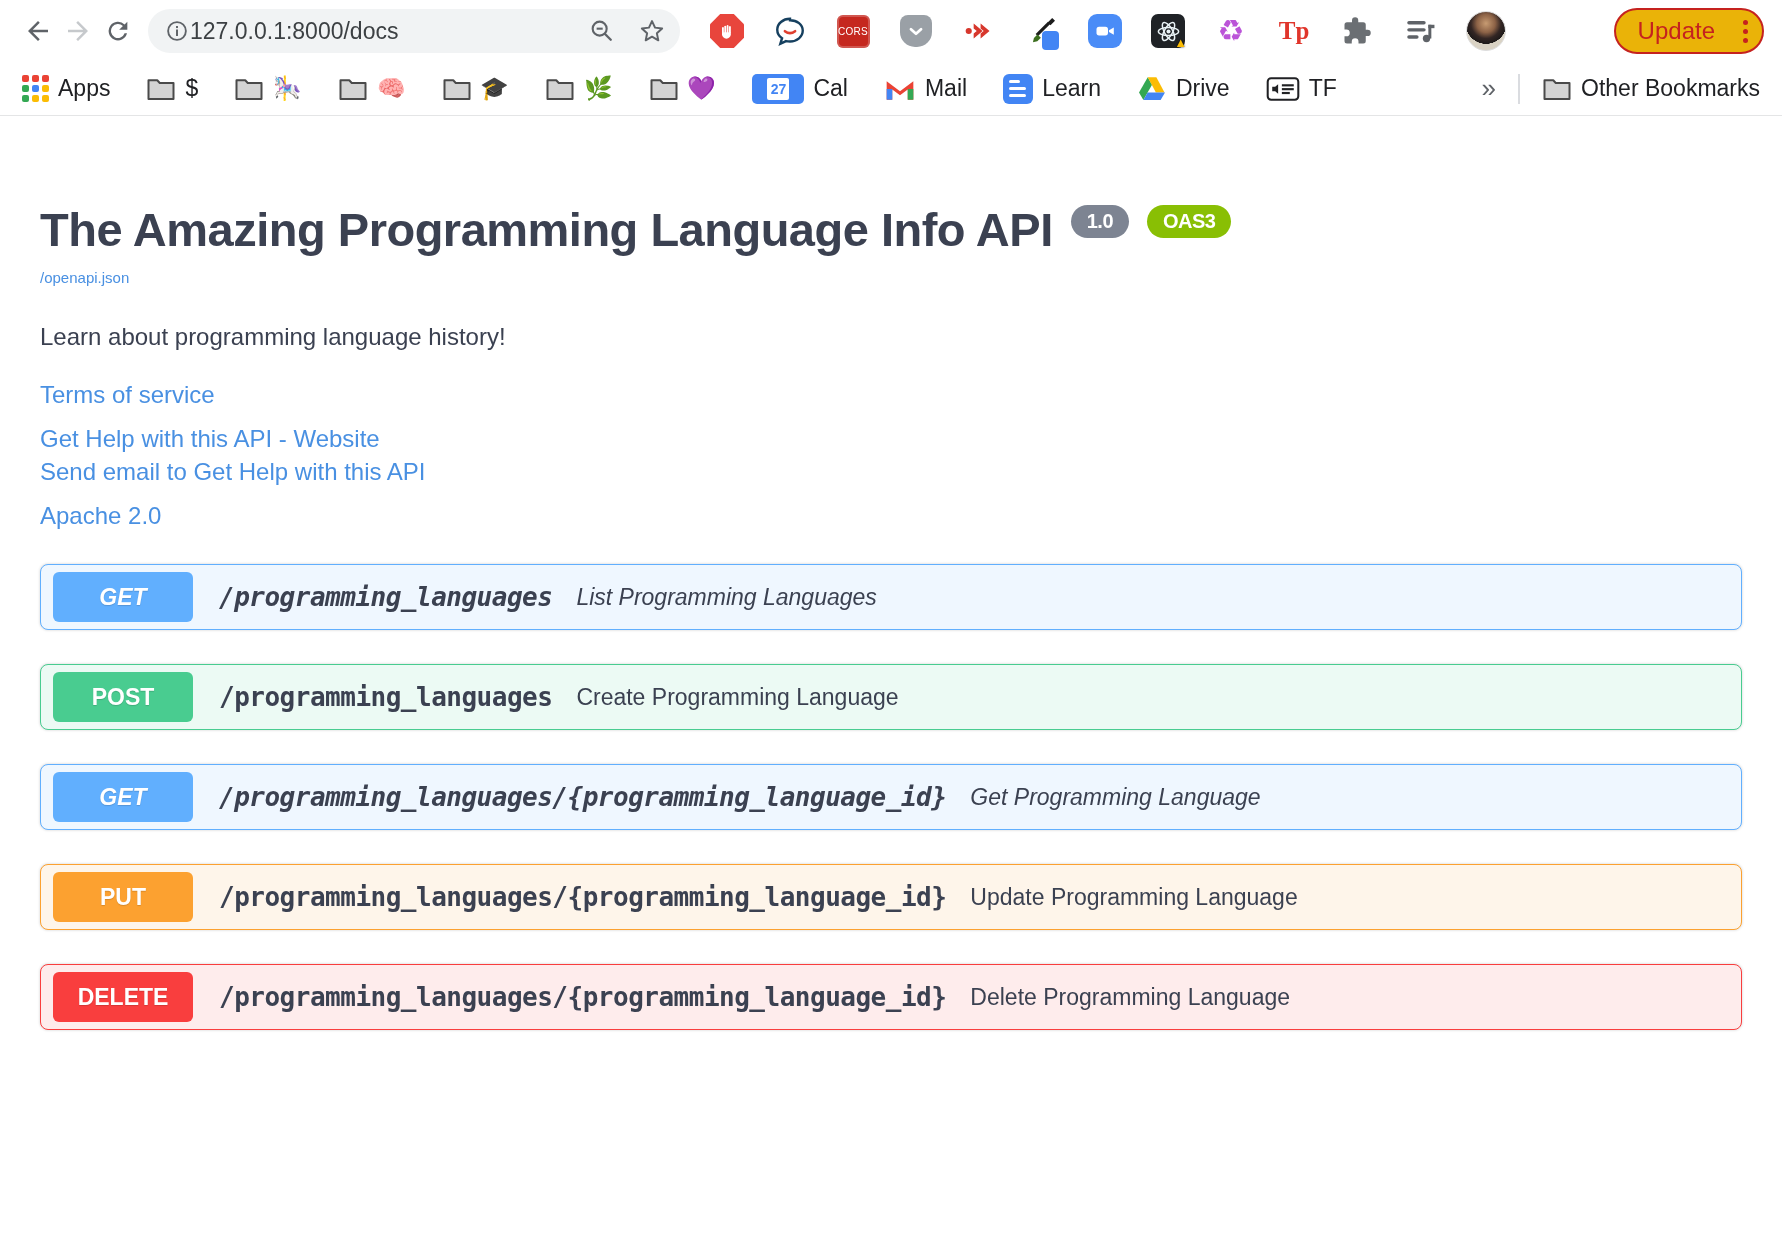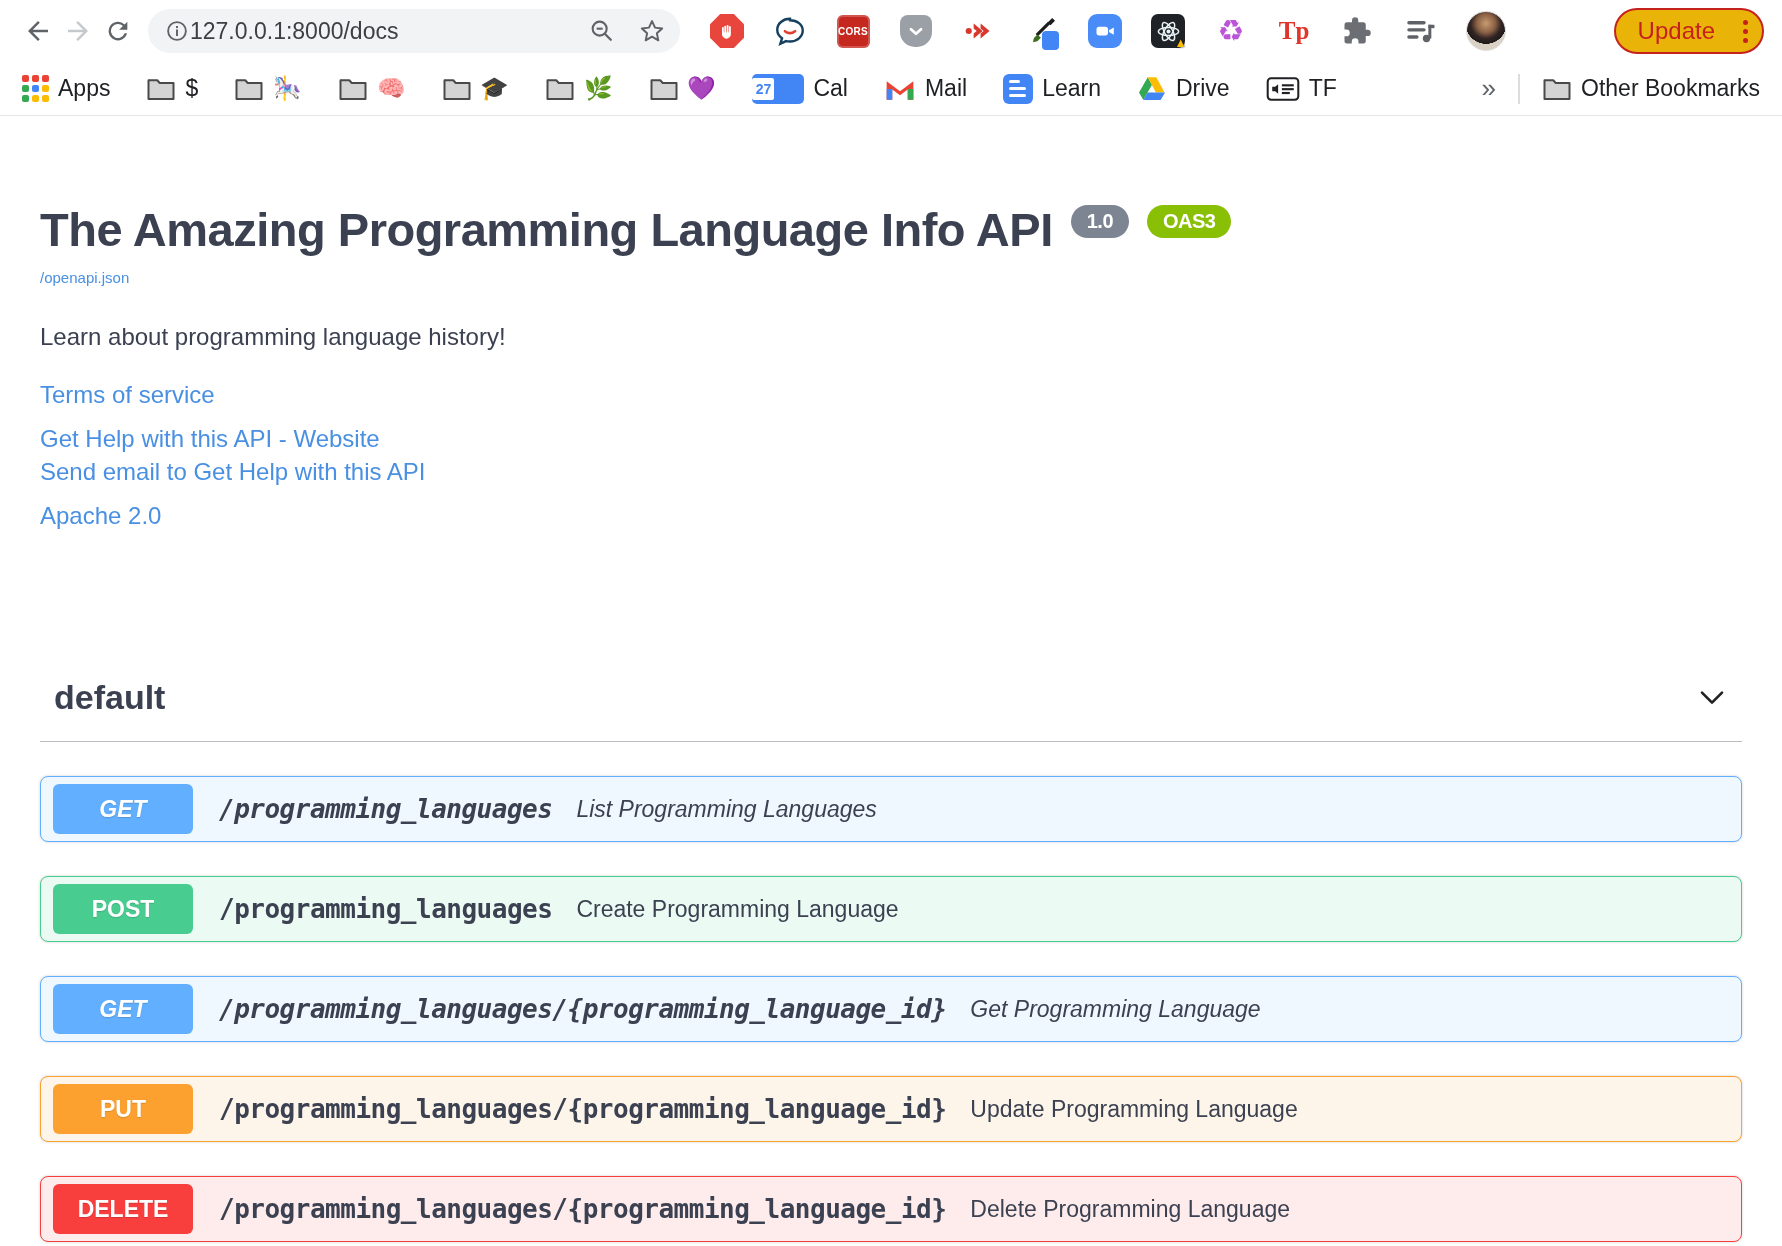--- a/index.html
+++ b/index.html
@@ -6,40 +6,40 @@
   html,body { width:1782px; height:1246px; background:#fff; font-family:"Liberation Sans", sans-serif; overflow:hidden; }
 
   
   .toolbar { height:62px; display:flex; align-items:center; padding:0 18px; background:#fff; }
   .nav-btn { width:40px; height:40px; display:flex; align-items:center; justify-content:center; border:none; background:transparent; cursor:pointer; flex:none; }
   .omnibox { height:44px; width:532px; margin-left:10px; background:#f1f3f4; border-radius:22px; display:flex; align-items:center; padding:0 14px 0 16px; flex:none; }
   .omnibox .url { font-size:23px; color:#3c4043; flex:1; white-space:nowrap; }
   .ext-row { display:flex; align-items:center; gap:29px; margin-left:30px; }
   .ext { width:34px; height:34px; display:flex; align-items:center; justify-content:center; position:relative; flex:none; cursor:pointer; }
   .octagon { width:34px; height:34px; background:#e8453c; clip-path:polygon(30% 0,70% 0,100% 30%,100% 70%,70% 100%,30% 100%,0 70%,0 30%); display:flex; align-items:center; justify-content:center; }
-  .cors-badge { width:33px; height:33px; background:#c5281f; border-radius:6px; color:#fff; font-weight:bold; font-size:10px; letter-spacing:.3px; display:flex; align-items:center; justify-content:center; box-shadow:inset 0 0 0 2px rgba(255,255,255,.22); }
+  .cors-badge { width:33px; height:33px; background:#c5281f; border-radius:6px; color:#fff; font-weight:normal; font-size:10px; letter-spacing:.3px; display:flex; align-items:center; justify-content:center; box-shadow:inset 0 0 0 2px rgba(255,255,255,.22); }
   .pocket { width:32px; height:32px; background:#9aa0a6; border-radius:8px 8px 15px 15px; display:flex; align-items:center; justify-content:center; }
   .zoom-cam { width:34px; height:34px; background:#4a8cf7; border-radius:9px; display:flex; align-items:center; justify-content:center; }
   .react-box { width:34px; height:34px; background:#1f2226; border-radius:7px; display:flex; align-items:center; justify-content:center; position:relative; }
   .warn { position:absolute; right:-2px; bottom:-2px; font-size:13px; color:#fbbc04; text-shadow:0 0 2px #000; }
   .recycle { font-size:30px; color:#bb54d8; line-height:1; }
   .tp-text { color:#e0352b; font-weight:bold; font-size:25px; font-family:"Liberation Serif", serif; }
   .dropper-blue { position:absolute; right:0; bottom:-2px; width:17px; height:19px; background:#4285f4; border-radius:4px; }
   .avatar { width:40px; height:40px; border-radius:50%; flex:none; background:radial-gradient(circle at 50% 30%, #c79b72 0%, #8c6246 28%, #332624 46%, #1e1a1a 62%, #d9d2c4 63%); border:1px solid #ddd; cursor:pointer; }
   .update-pill { margin-left:auto; height:46px; border:2.5px solid #c5221f; background:#eab308; border-radius:24px; display:flex; align-items:center; gap:28px; padding:0 14px 0 22px; cursor:pointer; flex:none; }
   .update-pill span { color:#c5221f; font-size:24px; }
   .vdots { display:flex; flex-direction:column; gap:4px; }
   .vdots i { width:5px; height:5px; border-radius:50%; background:#c5221f; }
 
   .bookmarks { height:54px; display:flex; align-items:center; padding:0 22px; gap:36px; border-bottom:1px solid #e4e5e6; background:#fff; }
   .bm { display:flex; align-items:center; gap:9px; cursor:pointer; flex:none; }
   .bm .lbl { font-size:23px; color:#202124; }
   .apps-grid { display:grid; grid-template-columns:repeat(3,7px); grid-gap:3px; }
   .apps-grid i { width:7px; height:7px; border-radius:2px; }
-  .cal-icon { width:52px; height:30px; background:#4285f4; border-radius:5px; display:flex; align-items:center; }
+  .cal-icon { width:52px; height:30px; background:#4285f4; border-radius:5px; display:flex; align-items:center; justify-content:center; }
   .cal-inner { width:22px; height:22px; background:#fff; border-radius:2px; display:flex; align-items:center; justify-content:center; font-size:14px; font-weight:bold; color:#4285f4; }
   .links-icon { width:30px; height:30px; background:#4285f4; border-radius:6px; display:flex; flex-direction:column; justify-content:center; gap:3.5px; padding-left:6px; }
   .links-icon i { height:3.5px; background:#fff; border-radius:2px; width:17px; }
   .links-icon i:first-child { width:11px; }
   .bm-right { margin-left:auto; display:flex; align-items:center; gap:22px; }
   .chev-text { font-size:26px; color:#5f6368; cursor:pointer; }
   .bm-divider { width:2px; height:30px; background:#dadce0; }
 
   
   .content { padding:0 40px; }
@@ -331,26 +331,20 @@
 
   <div class="api-desc">Learn about programming language history!</div>
 
   <div class="info-links">
     <div><a class="blue">Terms of service</a></div>
     <div><a class="blue">Get Help with this API - Website</a></div>
     <div class="tight"><a class="blue">Send email to Get Help with this API</a></div>
     <div><a class="blue">Apache 2.0</a></div>
   </div>
 
-  <div class="section-header">
-    <h3>default</h3>
-    <svg width="32" height="32" viewBox="0 0 24 24">
-        <path d="M4.5 8l7.5 7.5L19.5 8" fill="none" stroke="#222" stroke-width="2" stroke-linecap="round" stroke-linejoin="round"></path>
-      </svg>
-  </div>
 
   <div class="opblock op-get">
     <span class="method-badge">GET</span>
     <span class="op-path">/programming_languages</span>
     <span class="op-summary">List Programming Languages</span>
   </div>
 
   <div class="opblock op-post">
     <span class="method-badge">POST</span>
     <span class="op-path">/programming_languages</span>

